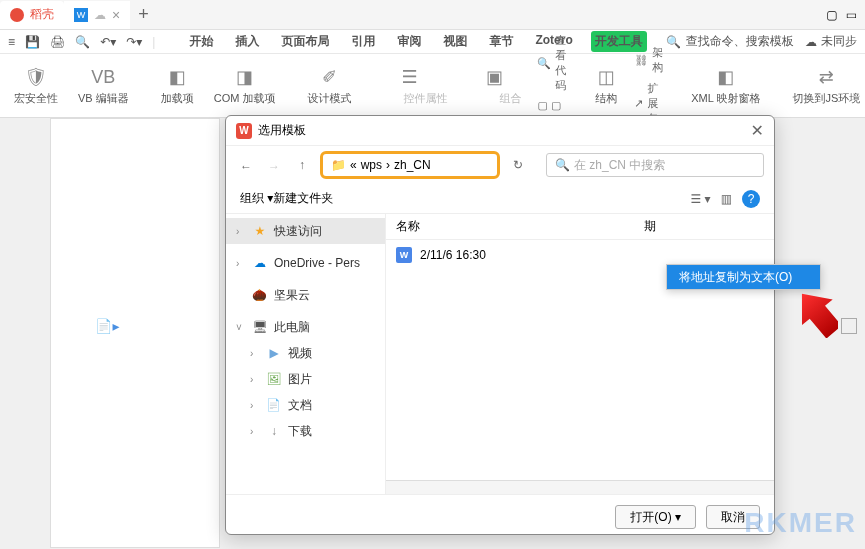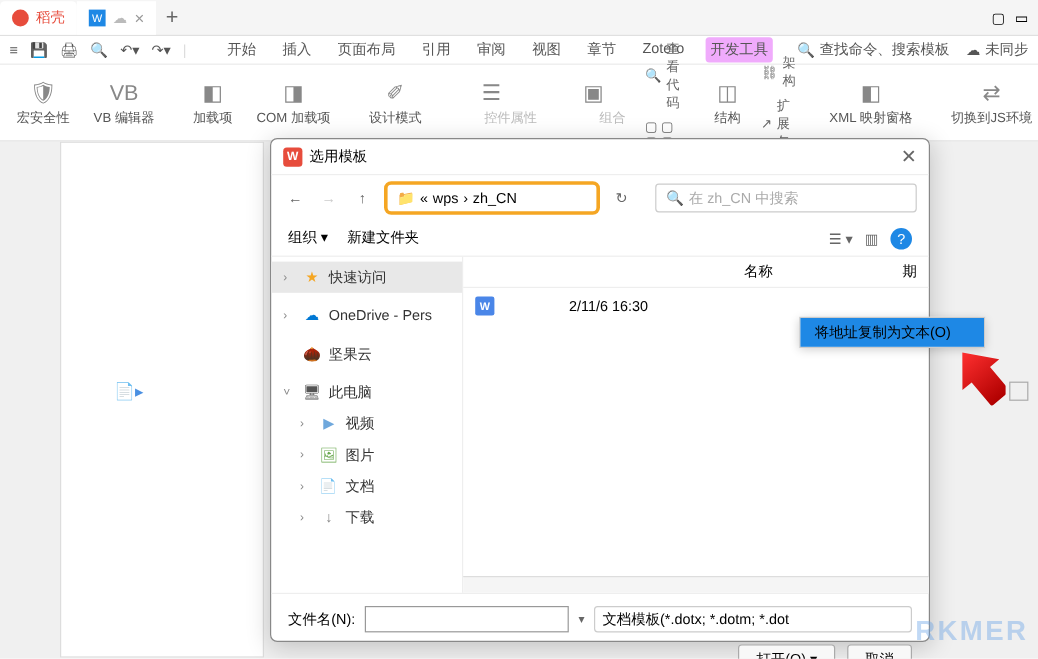--- a/index.html
+++ b/index.html
@@ -11,22 +11,22 @@
 .tab-home { background: #fff; color: #e74c3c; border-radius: 4px 4px 0 0; }
 .tab-doc { background: #fff; }
 .tab-close { color: #999; font-size: 14px; }
 .tab-add { padding: 0 8px; color: #666; font-size: 18px; }
 .tabs-right { margin-left: auto; display: flex; gap: 8px; padding-right: 8px; }
 
 
 .quick-bar { height: 24px; background: #fff; display: flex; align-items: center; padding: 0 8px; gap: 10px; border-bottom: 1px solid #e8e8e8; }
 .quick-bar span { color: #555; cursor: pointer; }
 .menu-items { display: flex; gap: 14px; margin-left: 20px; color: #333; }
-.menu-items span { padding: 2px 4px; }
-.menu-active { background: #f0abfc; color: #fff; border-radius: 3px; }
+.menu-items span { padding: 2px 4px; font-weight: bold; }
+.menu-active { background: #22c55e; color: #fff; border-radius: 3px; }
 .search-cmd { margin-left: 10px; color: #aaa; display:flex; align-items:center; gap:4px; }
 .sync-btn { margin-left: auto; display: flex; align-items: center; gap: 4px; color: #666; }
 
 
 .ribbon { height: 64px; background: #fff; display: flex; align-items: center; padding: 0 6px; gap: 4px; border-bottom: 1px solid #ddd; }
 .ribbon-item { display: flex; flex-direction: column; align-items: center; justify-content: center; gap: 2px; padding: 4px 8px; cursor: pointer; color: #555; }
 .ribbon-item .ico { width: 24px; height: 24px; display: flex; align-items: center; justify-content: center; font-size: 18px; color: #888; }
 .ribbon-item .lbl { font-size: 11px; white-space: nowrap; }
 .ribbon-sep { width: 1px; height: 44px; background: #e0e0e0; margin: 0 4px; }
 .ribbon-item.dis { color: #bbb; }
@@ -45,66 +45,66 @@
 .dlg-title { height: 30px; display: flex; align-items: center; padding: 0 10px; border-bottom: 1px solid #eee; }
 .dlg-title .wps-logo { width: 16px; height: 16px; background: #e74c3c; border-radius: 3px; margin-right: 6px; display:flex; align-items:center; justify-content:center; color:#fff; font-size:10px; font-weight:bold;}
 .dlg-close { margin-left: auto; font-size: 16px; cursor: pointer; color: #666; }
 
 .dlg-nav { height: 38px; display: flex; align-items: center; padding: 0 10px; gap: 8px; }
 .nav-arrow { width: 20px; text-align: center; color: #666; cursor: pointer; }
 .path-box { border: 3px solid #f5a623; border-radius: 6px; height: 28px; flex: 0 0 180px; display: flex; align-items: center; padding: 0 8px; gap: 4px; }
 .folder-ico { color: #f5a623; }
 .search-box { border: 1px solid #ccc; height: 24px; flex: 1; margin-left: 10px; padding: 0 8px; color: #aaa; display:flex; align-items:center; gap:4px; border-radius:3px; }
 
-.dlg-toolbar { height: 30px; display: flex; align-items: center; padding: 0 14px; gap: 16px; border-bottom: 1px solid #eee; }
+.dlg-toolbar { height: 30px; display: flex; align-items: center; padding: 0 14px; border-bottom: 1px solid #eee; }
 .dlg-toolbar-right { margin-left: auto; display:flex; gap:10px; align-items:center; }
 .view-btn { color: #666; cursor:pointer; }
 .help-btn { width:18px; height:18px; border-radius:50%; background:#1e88e5; color:#fff; display:flex; align-items:center; justify-content:center; font-size:12px;}
 
 .dlg-body { display: flex; height: 280px; }
 .sidebar { width: 160px; border-right: 1px solid #eee; overflow: hidden; padding: 4px 0; }
 .side-item { height: 26px; display: flex; align-items: center; padding: 0 10px; gap: 6px; cursor: pointer; color: #333; }
 .side-item.active { background: #e8e8e8; }
 .side-arrow { width: 10px; color: #888; font-size: 10px; }
 .side-ico { width: 16px; text-align: center; }
 .star { color: #f5a623; }
 .cloud-od { color: #0078d4; }
 .nut { color: #cd853f; }
 .pc { color: #555; }
 .vid { color: #6fa8dc; }
 .pic { color: #6aa84f; }
 .doctype { color: #4a86e8; }
 .dl { color: #888; }
 
-.file-area { flex: 1; position: relative; text-align: right; }
+.file-area { flex: 1; position: relative; }
 .file-header { height: 26px; display: flex; align-items: center; border-bottom: 1px solid #eee; padding: 0 10px; }
 .col-name { flex: 1; }
 .col-date { width: 120px; }
 .file-row { height: 30px; display: flex; align-items: center; padding: 0 10px; gap: 8px; }
 .file-ico { width:16px; height:16px; background:#4a86e8; border-radius:2px; display:flex; align-items:center; justify-content:center; color:#fff; font-size:9px; font-weight:bold;}
 
 
 .ctx-menu { position: absolute; left: 280px; top: 50px; width: 155px; background: #fff; border: 1px solid #ccc; box-shadow: 0 2px 8px rgba(0,0,0,0.2); z-index: 10; }
 .ctx-item { height: 24px; display: flex; align-items: center; padding: 0 12px; font-size: 12px; }
-.ctx-item.highlighted { background: #1e88e5; color: #000000; }
+.ctx-item.highlighted { background: #1e88e5; color: #ffffff; }
 
 
 .red-arrow { position: absolute; left: 412px; top: 74px; z-index: 11; }
 
 .dlg-footer { height: 76px; border-top: 1px solid #eee; padding: 10px 14px; }
 .footer-row { display: flex; align-items: center; gap: 8px; margin-bottom: 10px; }
 .fn-label { font-size: 12px; }
 .fn-input { width: 170px; height: 22px; border: 1px solid #999; }
 .fn-filter { height: 22px; border: 1px solid #ccc; padding: 0 6px; display:flex; align-items:center; font-size:12px; flex:1; border-radius:3px;}
 .btn-row { display: flex; gap: 10px; justify-content: flex-end; }
 .dlg-btn { height: 24px; padding: 0 14px; border: 1px solid #aaa; background: #f8f8f8; border-radius: 3px; cursor: pointer; font-size:12px; display:flex; align-items:center;}
 .scrollbar-h { position:absolute; bottom:0; left:0; right:0; height:14px; background:#f5f5f5; border-top:1px solid #ddd;}
 
 
-.watermark { position: absolute; right: 8px; bottom: 10px; font-size: 23px; font-weight: bold; color: rgba(100, 160, 230, 0.4); letter-spacing: 2px; z-index: 100; }
+.watermark { position: absolute; right: 8px; bottom: 10px; font-size: 28px; font-weight: bold; color: rgba(100, 160, 230, 0.4); letter-spacing: 2px; z-index: 100; }
 
 
 .logo-red { width:14px; height:14px; background:#e74c3c; border-radius:50%; display:inline-block;}
 .logo-blue { width:14px; height:14px; background:#1e88e5; display:inline-block; color:#fff; font-size:9px; text-align:center; line-height:14px;}
 </style>
 </head>
 <body>
 
 <div class="tabs">
   <div class="tab tab-home">
@@ -328,28 +328,20 @@
               <stop offset="0" stop-color="#ff3030"></stop>
               <stop offset="1" stop-color="#b00000"></stop>
             </linearGradient>
           </defs>
         <path d="M20 0 L40 24 L30 24 L30 50 L10 50 L10 24 L0 24 Z" fill="url(#rg)" transform="rotate(-40 20 25)"></path>
       </svg>
     </div>
   </div>
 
   <div class="dlg-footer">
-    <div class="footer-row">
-      <span class="fn-label">文件名(N):</span>
-      <input class="fn-input" style="">
-      <span style="font-size:10px; color:#666;">▾</span>
-      <div class="fn-filter">
-        <span>文档模板(*.dotx; *.dotm; *.dot</span>
-      </div>
-    </div>
     <div class="btn-row">
       <div class="dlg-btn"><span>打开(O)</span>&nbsp;▾</div>
       <div class="dlg-btn">取消</div>
     </div>
   </div>
 </div>
 
 <div class="watermark">RKMER</div>
 
 </body></html>

